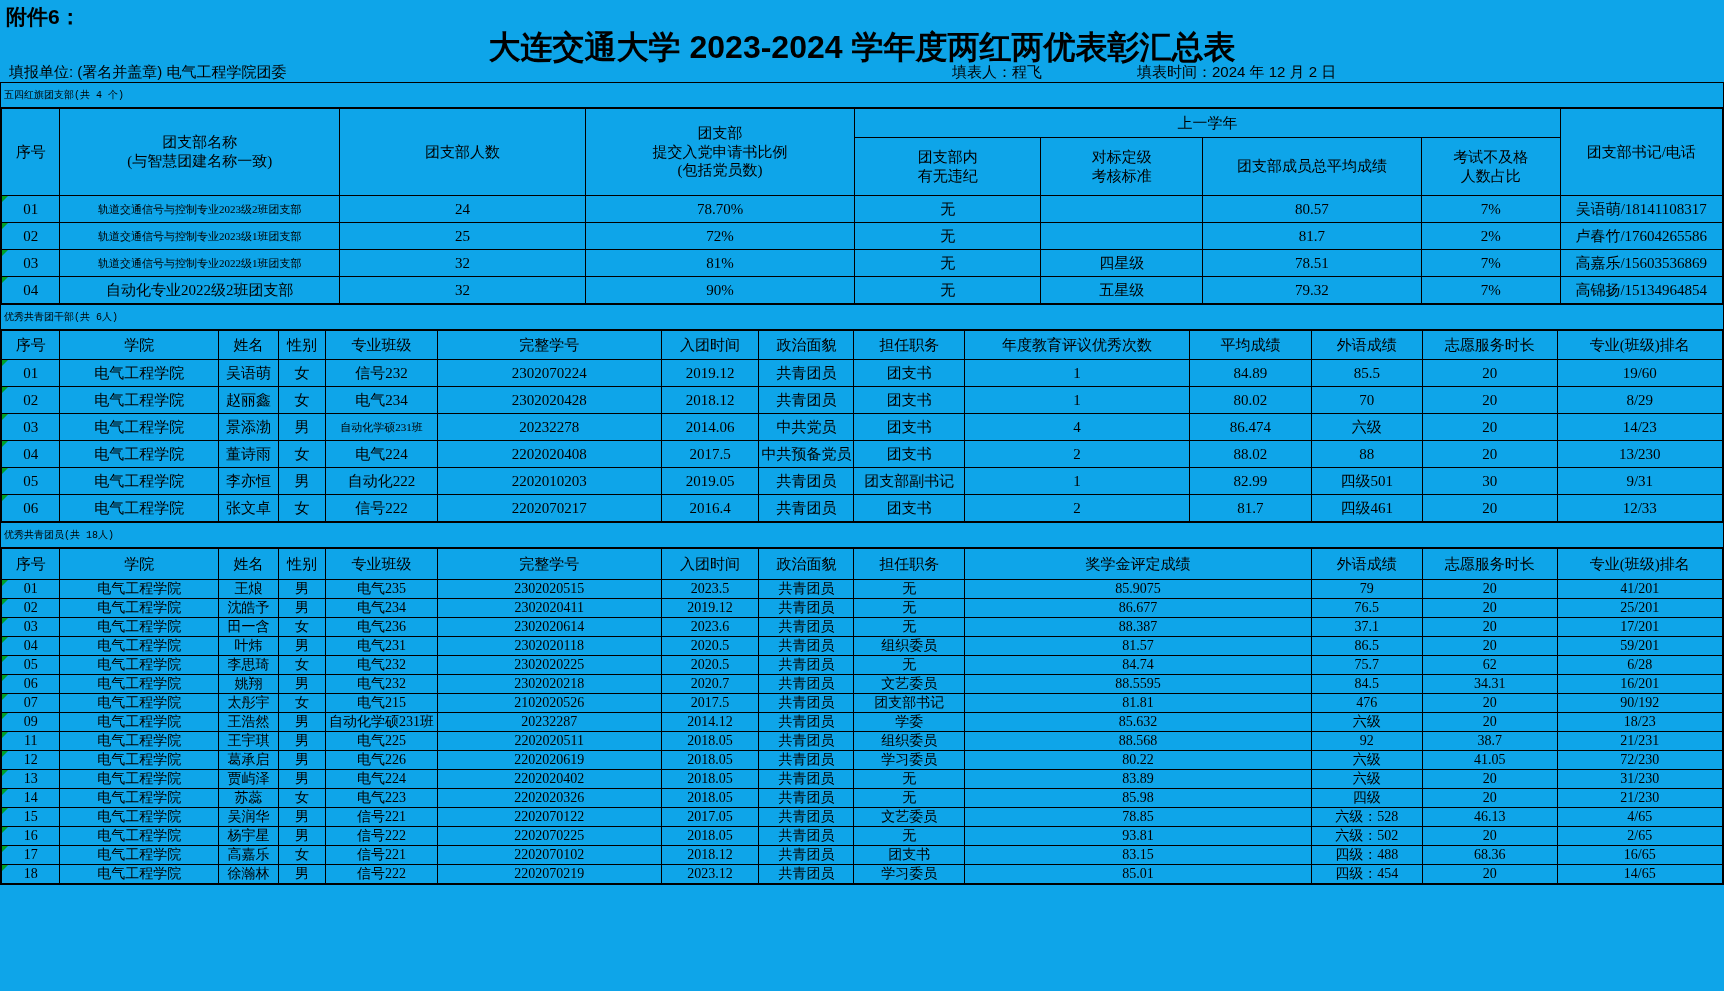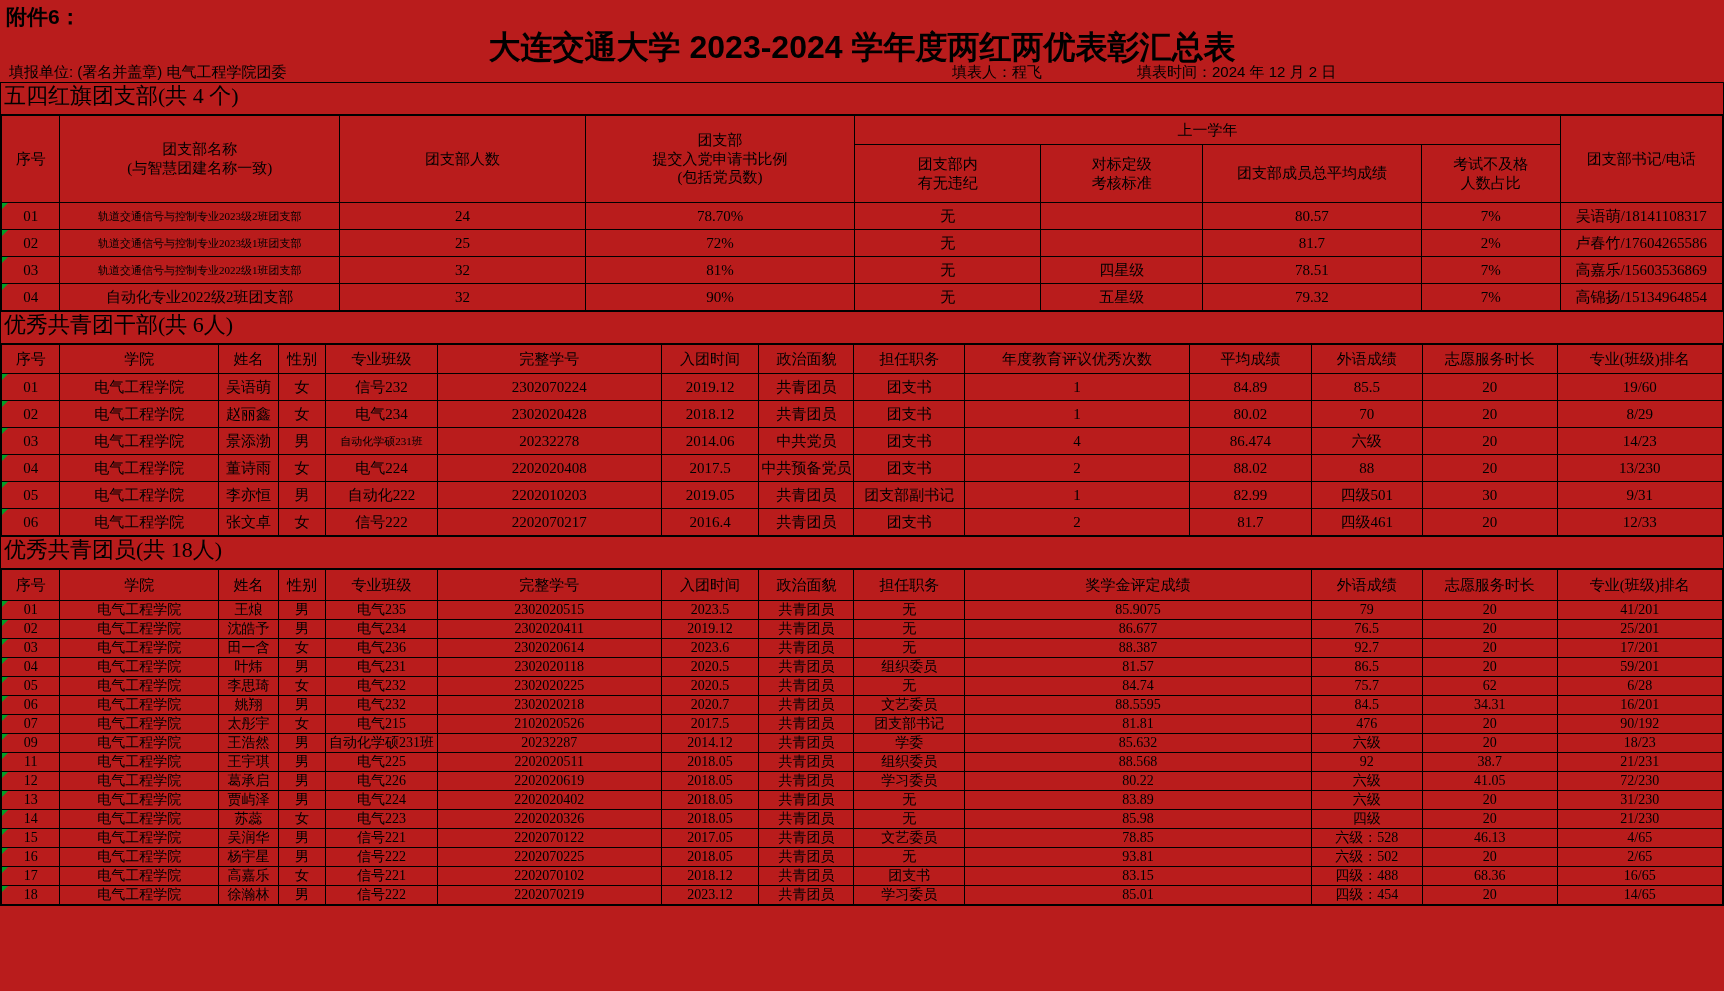--- a/index.html
+++ b/index.html
@@ -1,28 +1,28 @@
 <!DOCTYPE html>
 <html style="--flag: #00A028;"><head>
 <meta charset="utf-8">
 <style>
   html,body { margin:0; padding:0; background:#fff; }
-  .page { width:1724px; height:991px; background:#b91c1c; color:#000;
+  .page { width:1724px; height:991px; background:#0ea5e9; color:#000;
           font-family:"Liberation Sans","DejaVu Sans",sans-serif; overflow:hidden; }
   .attachment { font-size:21px; font-weight:600; padding:4px 0 0 6px; height:28px; line-height:26px; }
   .title { text-align:center; font-weight:bold; font-size:32px; height:30px; line-height:30px;
            font-family:"Liberation Sans","DejaVu Sans",sans-serif; }
   .form-meta { position:relative; height:20px; border-bottom:1px solid #000; font-size:15px; line-height:19px; }
   .form-meta span { position:absolute; top:0; white-space:nowrap; }
   .fm-unit { left:9px; }
   .fm-filler { left:952px; }
   .fm-date { left:1137px; }
-  .section-label { font-size:22px; line-height:20px; padding:3px 2px 8px 3px;
+  .section-label { font-size:10px; line-height:20px; padding:3px 2px 1px 3px;
                    border-left:1px solid #000; border-right:1px solid #000;
-                   font-family:Liberation Serif, serif; }
+                   font-family:Liberation Mono, monospace; }
   table.t { width:100%; table-layout:fixed; border-collapse:collapse; border:2px solid #000;
             font-family:"Liberation Serif","DejaVu Serif",serif; }
   table.t th, table.t td { border:1px solid #000; text-align:center; vertical-align:middle;
             padding:0 2px; overflow:hidden; white-space:nowrap; }
   table.t th { font-weight:normal; font-size:15px; white-space:pre-line; line-height:1.25; }
   .s1 td, .s2 td { height:26px; font-size:15px; }
   .s1 thead tr:first-child th { height:28px; }
   .s1 thead tr:last-child th { height:57px; }
   .s2 thead th { height:28px; }
   .s3 thead th { height:30px; }
@@ -351,21 +351,21 @@
           <td class="corner">03</td>
           <td>电气工程学院</td>
           <td>田一含</td>
           <td>女</td>
           <td>电气236</td>
           <td>2302020614</td>
           <td>2023.6</td>
           <td>共青团员</td>
           <td>无</td>
           <td>88.387</td>
-          <td>92.7</td>
+          <td>37.1</td>
           <td>20</td>
           <td>17/201</td>
         </tr>
 
         <tr>
           <td class="corner">04</td>
           <td>电气工程学院</td>
           <td>叶炜</td>
           <td>男</td>
           <td>电气231</td>

